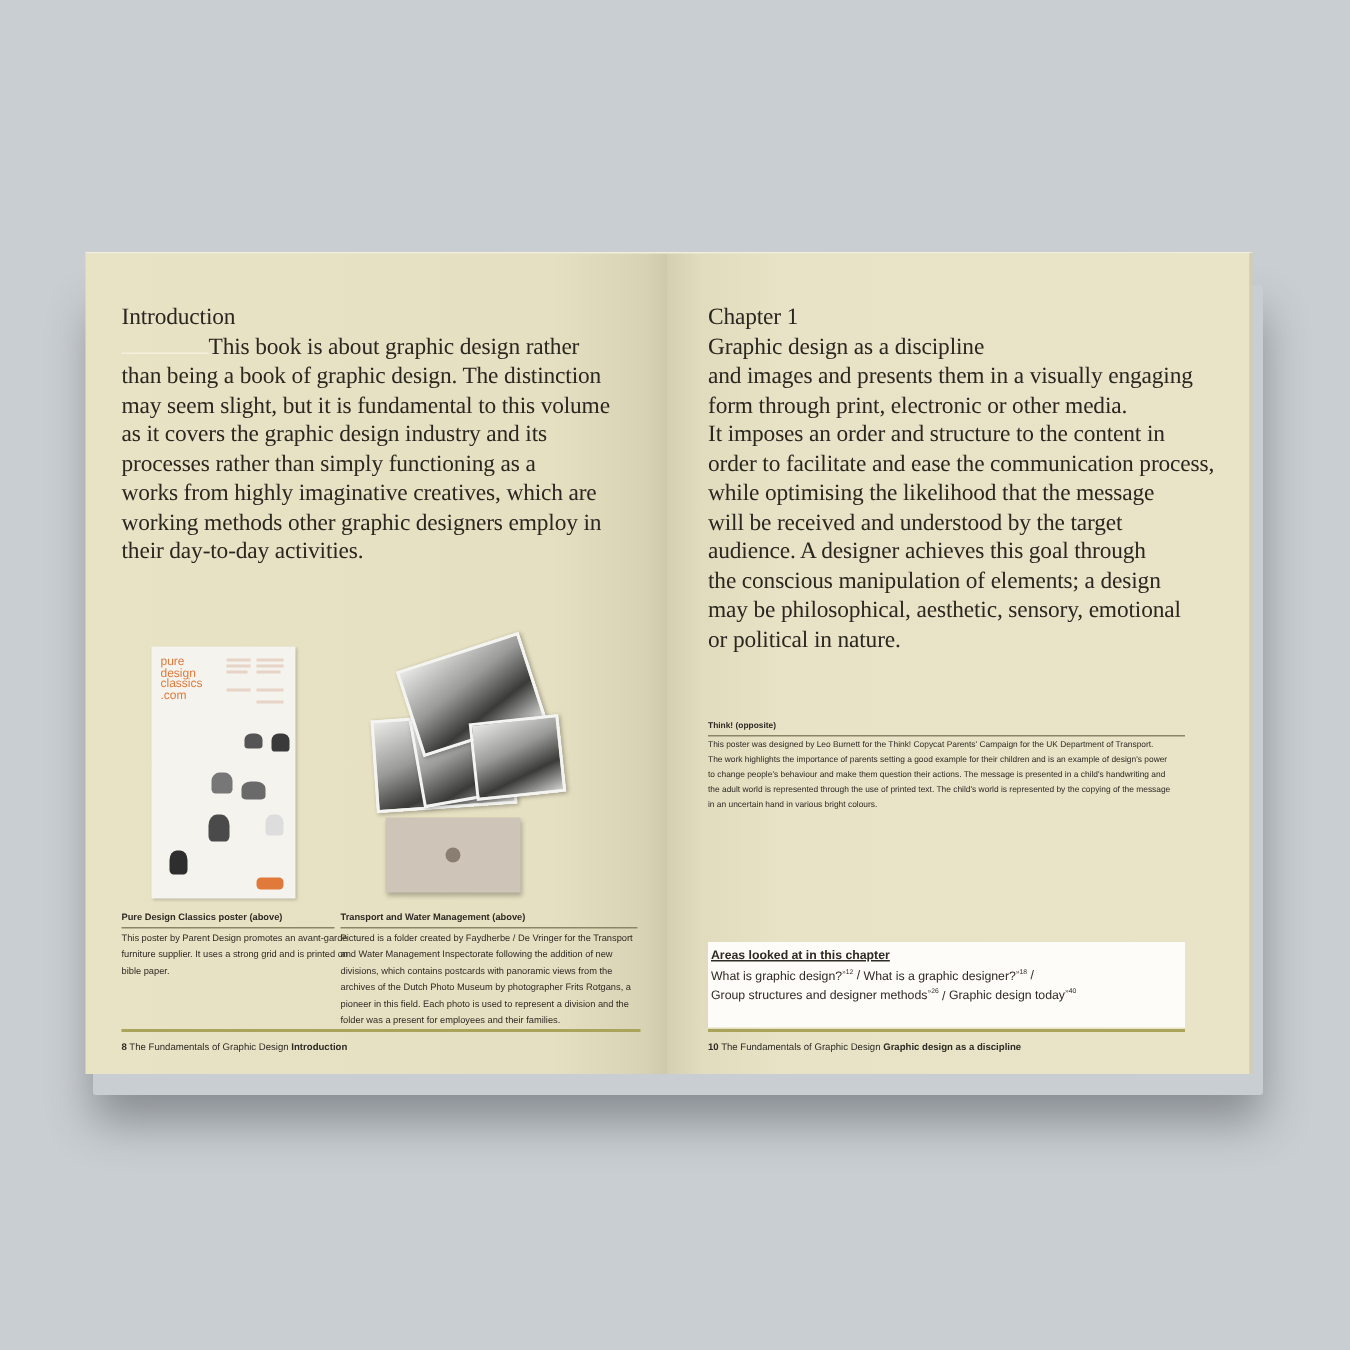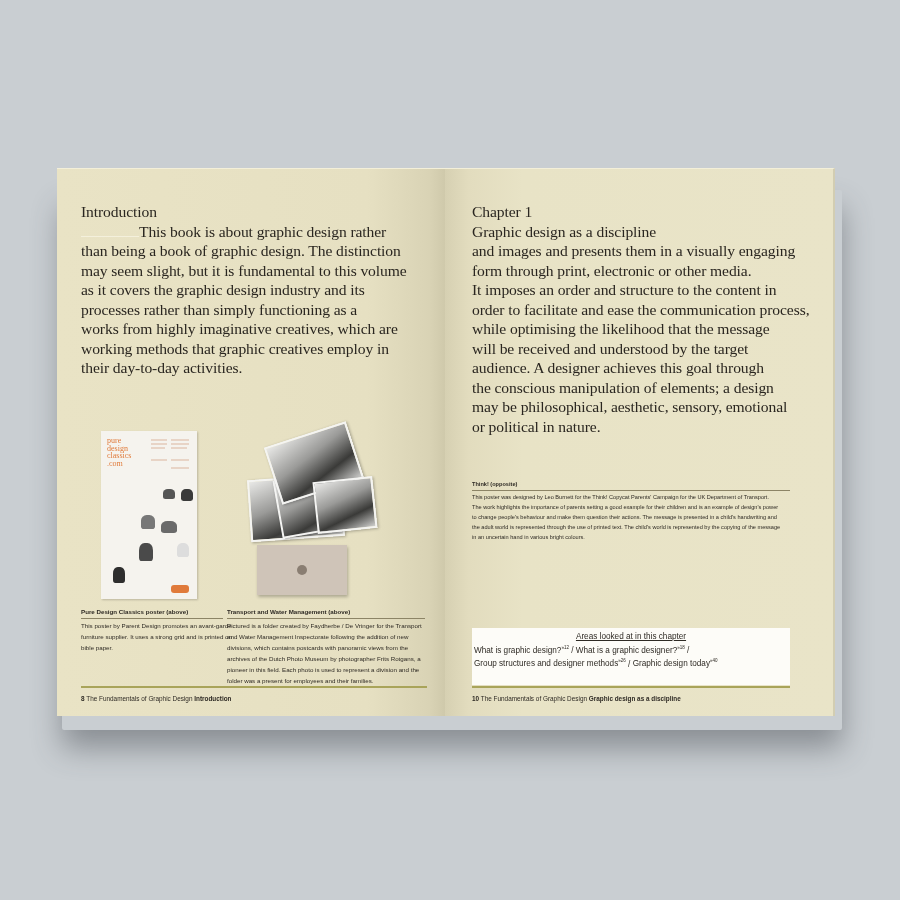--- a/index.html
+++ b/index.html
@@ -50,30 +50,30 @@
     position:absolute; font-family:"Liberation Sans", sans-serif; color:#2e2a24; font-size:6.4px;
     white-space:nowrap;
   }
   .folio b { font-weight:bold; }
 
   .areas-box {
     position:absolute; left:27px; top:459px; width:318px; height:57px; background:#fdfcf8;
     font-family:"Liberation Sans", sans-serif; color:#2e2a24; font-size:8.2px; line-height:11px;
     padding:3px 2px; box-sizing:border-box;
   }
-  .areas-box .ttl { font-weight:normal; text-decoration:underline; display:block;text-align:center; }
+  .areas-box .ttl { font-weight:bold; text-decoration:underline; display:block; }
   .areas-box sup { font-size:4.5px; }
 
   
   .poster {
     position:absolute; left:44px; top:262px; width:96px; height:168px;
     background:#f5f3ee; box-shadow:1px 1px 2px rgba(0,0,0,0.2);
   }
   .poster .ptitle {
-    position:absolute; left:6px; top:6px; color:#e07a3a; font-family:Liberation Serif, serif;
+    position:absolute; left:6px; top:6px; color:#e07a3a; font-family:Liberation Sans, sans-serif;
     font-size:8px; line-height:7.5px; width:30px;
   }
   .poster .ptext { position:absolute; background:#e8d4c6; height:1.5px; }
   .poster .chair { position:absolute; background:#555; border-radius:40% 40% 20% 20%; }
   .poster .logo { position:absolute; right:8px; bottom:6px; width:18px; height:8px; background:#e07a3a; border-radius:3px; }
 
   .postcards { position:absolute; left:190px; top:258px; width:140px; height:170px; }
   .card { position:absolute; background:linear-gradient(160deg,#e8e8e6 0%, #9a9a98 40%, #3a3a38 70%, #cfcfcd 100%); border:2px solid #f4f4f2; box-shadow:1px 1px 3px rgba(0,0,0,0.3); }
   .folder {
     position:absolute; left:10px; top:118px; width:90px; height:50px; background:#cfc4b8;
@@ -90,21 +90,21 @@
 
   <div class="page left">
     <div class="body-text">
       <span class="line">Introduction</span>
       <span class="line"><span class="indent"></span><span>This book is about graphic design rather</span></span>
       <span class="line">than being a book of graphic design. The distinction</span>
       <span class="line">may seem slight, but it is fundamental to this volume</span>
       <span class="line">as it covers the graphic design industry and its</span>
       <span class="line">processes rather than simply functioning as a</span>
       <span class="line">works from highly imaginative creatives, which are</span>
-      <span class="line">working methods that graphic creatives employ in</span>
+      <span class="line">working methods other graphic designers employ in</span>
       <span class="line">their day-to-day activities.</span>
     </div>
 
     <div class="poster">
       <div class="ptitle">pure design classics .com</div>
       <div class="ptext" style="left:50px;top:8px;width:16px;"></div>
       <div class="ptext" style="left:50px;top:12px;width:16px;"></div>
       <div class="ptext" style="left:50px;top:16px;width:14px;"></div>
       <div class="ptext" style="left:70px;top:8px;width:18px;"></div>
       <div class="ptext" style="left:70px;top:12px;width:18px;"></div>

